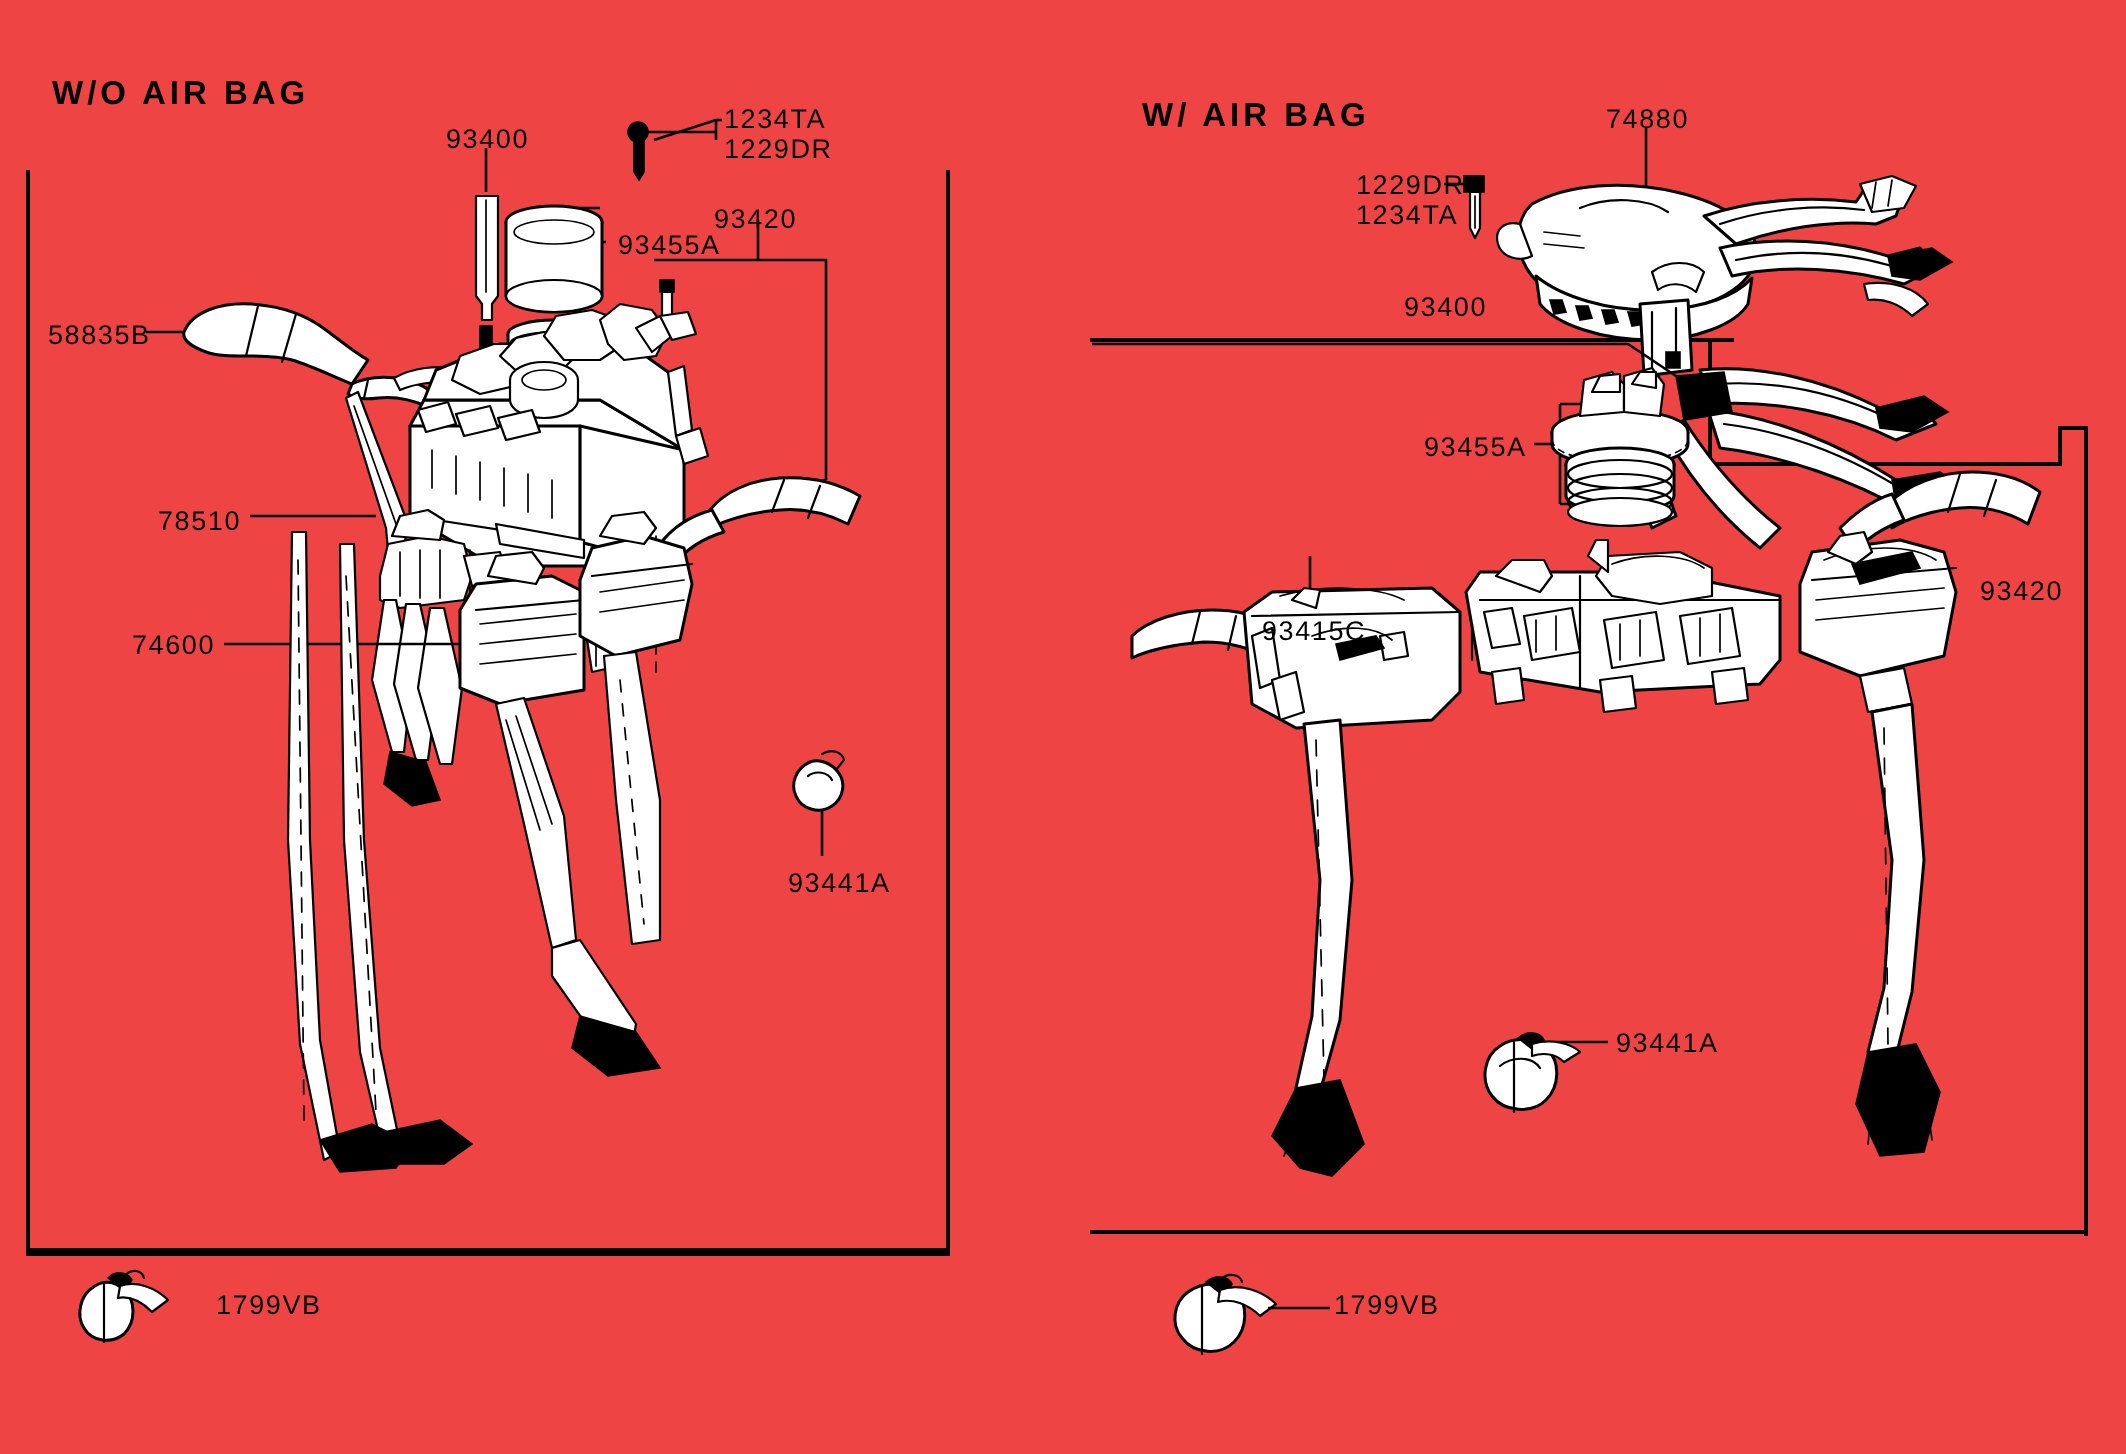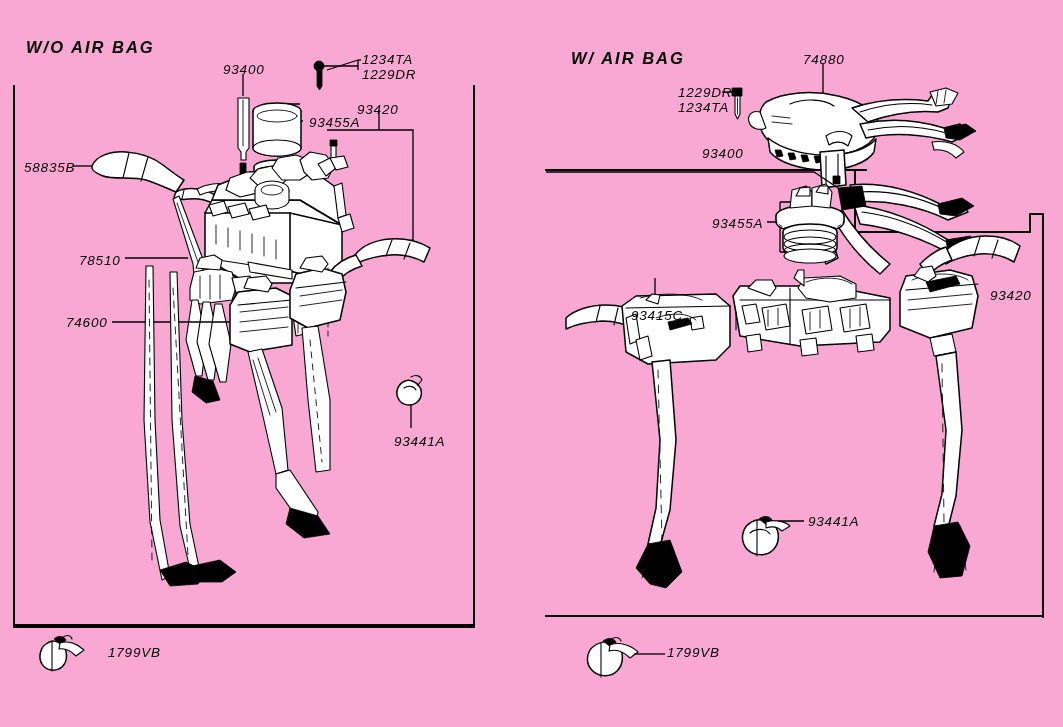--- a/index.html
+++ b/index.html
@@ -8,23 +8,22 @@
     padding: 0;
     background: #ffffff;
   }
   body {
     font-family: "Liberation Sans", sans-serif;
   }
   #page {
     position: relative;
     width: 1063px;
     height: 727px;
-    background: #f9a8d4;
+    background: #ef4444;
     overflow: hidden;
-    font-style: italic;
   }
   #artboard {
     position: absolute;
     inset: 0;
     width: 1063px;
     height: 727px;
   }
   .label {
     position: absolute;
     font-family: "Liberation Sans", sans-serif;

